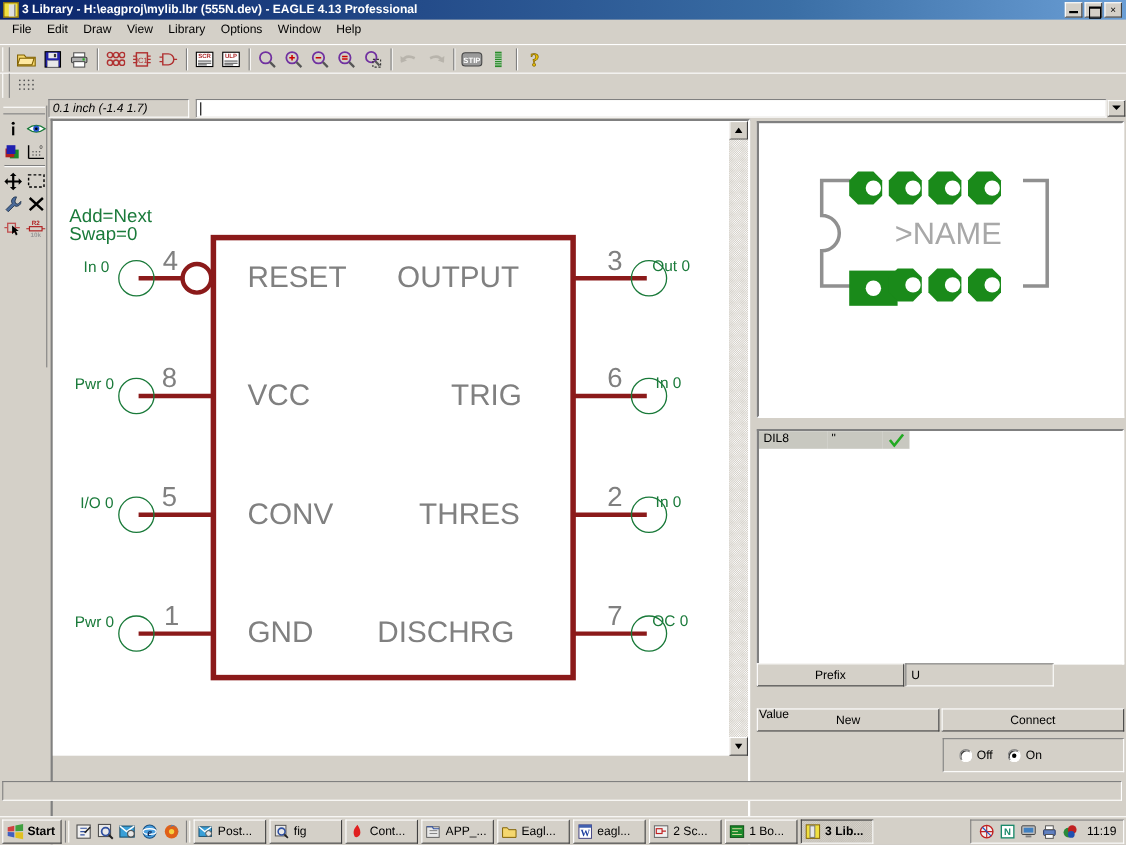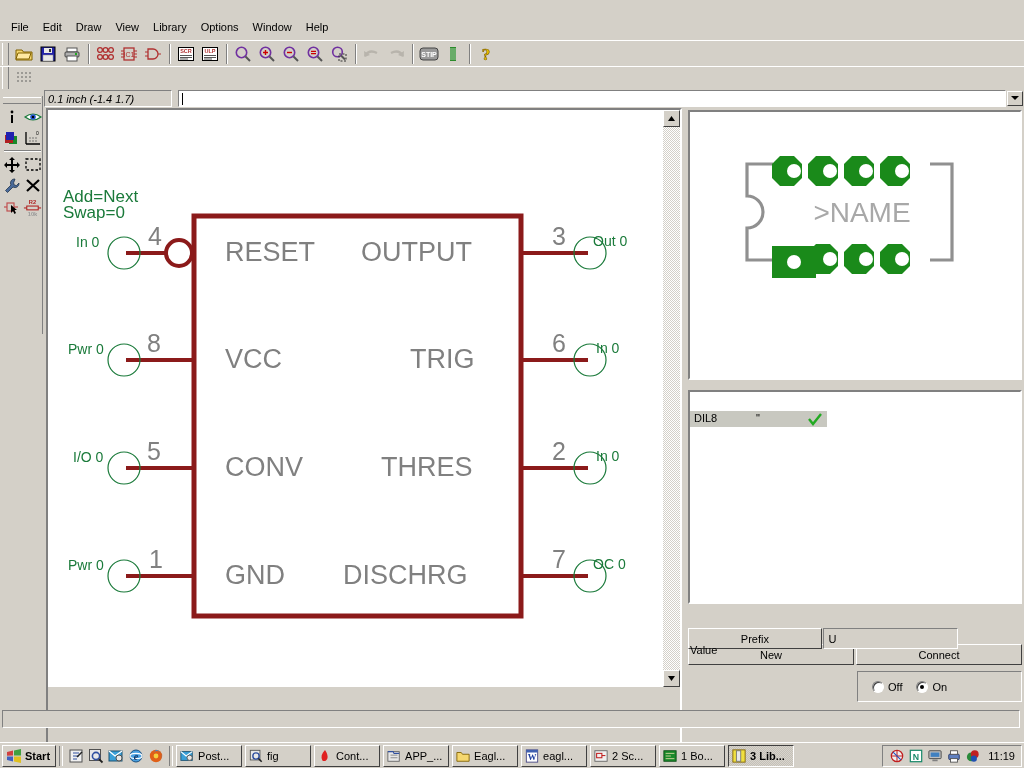--- a/index.html
+++ b/index.html
@@ -189,21 +189,21 @@
     border-top: 2px solid #808080; border-left: 2px solid #808080;
     border-right: 2px solid #ffffff; border-bottom: 2px solid #ffffff;
   }
   .pt-header { display: flex; height: 17px; background: #d4d0c8; }
   .pt-hcell {
     background: #d4d0c8; font-size: 11px; color: #000; padding: 1px 4px; line-height: 13px;
     border-top: 1px solid #ffffff; border-left: 1px solid #ffffff;
     border-right: 1px solid #808080; border-bottom: 1px solid #808080;
     white-space: nowrap; overflow: hidden;
   }
-  .pt-row { display: flex; height: 16px; margin-top: 19px; }
+  .pt-row { display: flex; height: 16px; }
   .pt-cell {
     font-size: 11px; color: #000; padding: 1px 4px; line-height: 13px;
     white-space: nowrap; overflow: hidden; background: #c8c8c0;
   }
   .pt-cell.chk { display: flex; align-items: center; justify-content: center; padding: 0; }
   .pt-body { background: #ffffff; height: 193px; }
 
   .btnrow { position: absolute; left: 688px; display: flex; }
   .w95btn {
     background: #d4d0c8; font-size: 11px; color: #000;
@@ -296,20 +296,29 @@
     border-right: 1px solid #ffffff; border-bottom: 1px solid #ffffff;
   }
   .tray-icon { width: 16px; height: 16px; display: flex; align-items: center; justify-content: center; }
   .tray-time { font-size: 11px; color: #000; margin-left: 4px; }
 </style>
 </head>
 <body>
 
 <div id="app">
 
+  <div class="titlebar">
+    <div class="title-icon"></div>
+    <div class="title-text">3 Library - H:\eagproj\mylib.lbr (555N.dev) - EAGLE 4.13 Professional</div>
+    <div class="title-buttons">
+      <div class="tbtn min"></div>
+      <div class="tbtn max"></div>
+      <div class="tbtn">×</div>
+    </div>
+  </div>
 
   <div class="menubar">
     <div class="menu-item">File</div>
     <div class="menu-item">Edit</div>
     <div class="menu-item">Draw</div>
     <div class="menu-item">View</div>
     <div class="menu-item">Library</div>
     <div class="menu-item">Options</div>
     <div class="menu-item">Window</div>
     <div class="menu-item">Help</div>
@@ -735,21 +744,21 @@
   <div class="btnrow" style="top:644px; width:334px;">
     <div class="w95btn" style="width:166px;">
       <span>New</span>
     </div>
     <div style="width:2px;"></div>
     <div class="w95btn" style="width:166px;">
       <span>Connect</span>
     </div>
   </div>
 
-  <div class="btnrow" style="top:628px; width:270px;">
+  <div class="btnrow" style="top:603px; width:270px;">
     <div class="w95btn" style="width:166px;">
       <span>Prefix</span>
     </div>
     <div style="width:2px;"></div>
     <div class="fieldbox" style="width:166px;">
       <span>U</span>
     </div>
   </div>
 
   <div class="valuelabel">Value</div>

